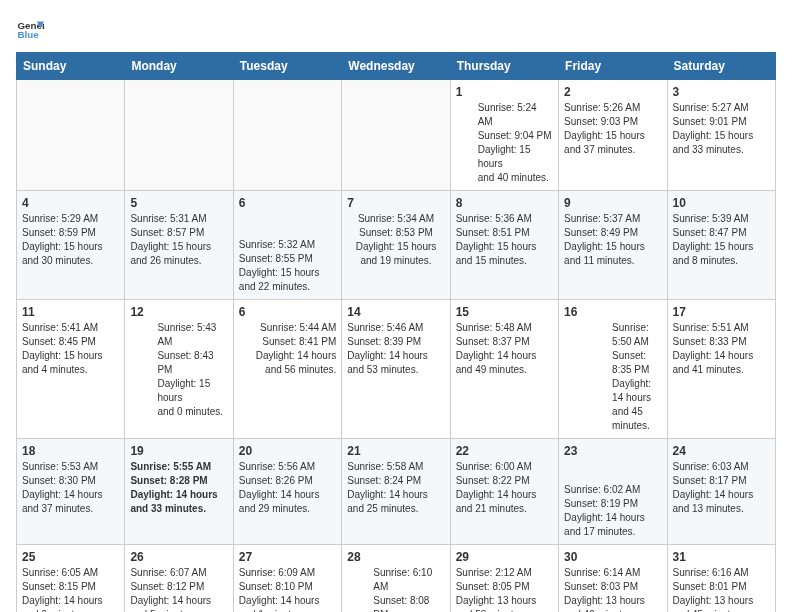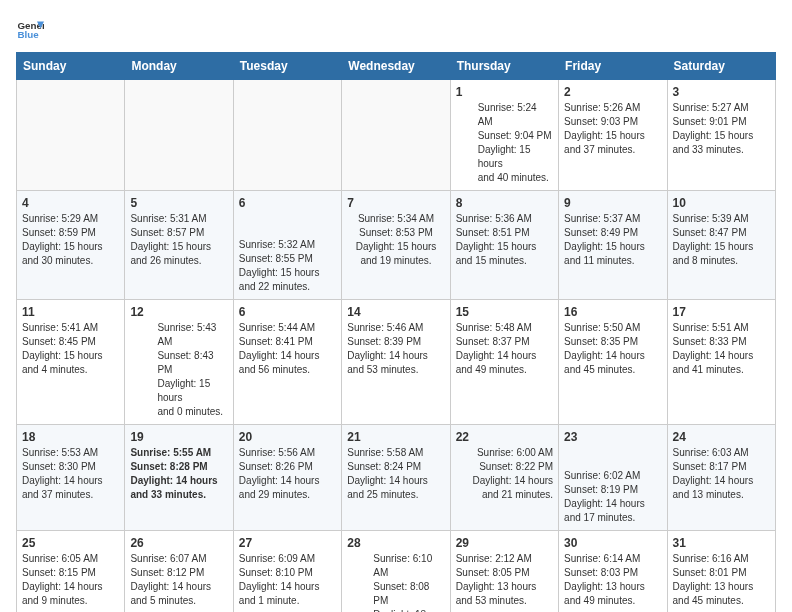--- a/index.html
+++ b/index.html
@@ -202,42 +202,42 @@
         </td>
         <td>
           <span class="day-number">12</span>
           <div class="day-info" style="white-space: pre-line; margin-left: 27px;">Sunrise: 5:43 AM
 Sunset: 8:43 PM
 Daylight: 15 hours
 and 0 minutes.</div>
         </td>
         <td>
           <span class="day-number">6</span>
-          <div class="day-info" style="white-space: pre-line;">Sunrise: 5:44 AM
+          <div class="day-info" style="white-space: pre-line; text-align: right;">Sunrise: 5:44 AM
 Sunset: 8:41 PM
 Daylight: 14 hours
 and 56 minutes.</div>
         </td>
         <td>
           <span class="day-number">14</span>
           <div class="day-info" style="white-space: pre-line;">Sunrise: 5:46 AM
 Sunset: 8:39 PM
 Daylight: 14 hours
 and 53 minutes.</div>
         </td>
         <td>
           <span class="day-number">15</span>
           <div class="day-info" style="white-space: pre-line;">Sunrise: 5:48 AM
 Sunset: 8:37 PM
 Daylight: 14 hours
 and 49 minutes.</div>
         </td>
         <td>
           <span class="day-number">16</span>
-          <div class="day-info" style="white-space: pre-line;">Sunrise: 5:50 AM
+          <div class="day-info" style="white-space: pre-line; margin-left: 48px;">Sunrise: 5:50 AM
 Sunset: 8:35 PM
 Daylight: 14 hours
 and 45 minutes.</div>
         </td>
         <td>
           <span class="day-number">17</span>
           <div class="day-info" style="white-space: pre-line;">Sunrise: 5:51 AM
 Sunset: 8:33 PM
 Daylight: 14 hours
 and 41 minutes.</div>
@@ -267,21 +267,21 @@
         </td>
         <td>
           <span class="day-number">21</span>
           <div class="day-info" style="white-space: pre-line;">Sunrise: 5:58 AM
 Sunset: 8:24 PM
 Daylight: 14 hours
 and 25 minutes.</div>
         </td>
         <td>
           <span class="day-number">22</span>
-          <div class="day-info" style="white-space: pre-line; text-align: right;">Sunrise: 6:00 AM
+          <div class="day-info" style="white-space: pre-line;">Sunrise: 6:00 AM
 Sunset: 8:22 PM
 Daylight: 14 hours
 and 21 minutes.</div>
         </td>
         <td>
           <span class="day-number">23</span>
           <div class="day-info" style="white-space: pre-line; margin-top: 25px;">Sunrise: 6:02 AM
 Sunset: 8:19 PM
 Daylight: 14 hours
 and 17 minutes.</div>

